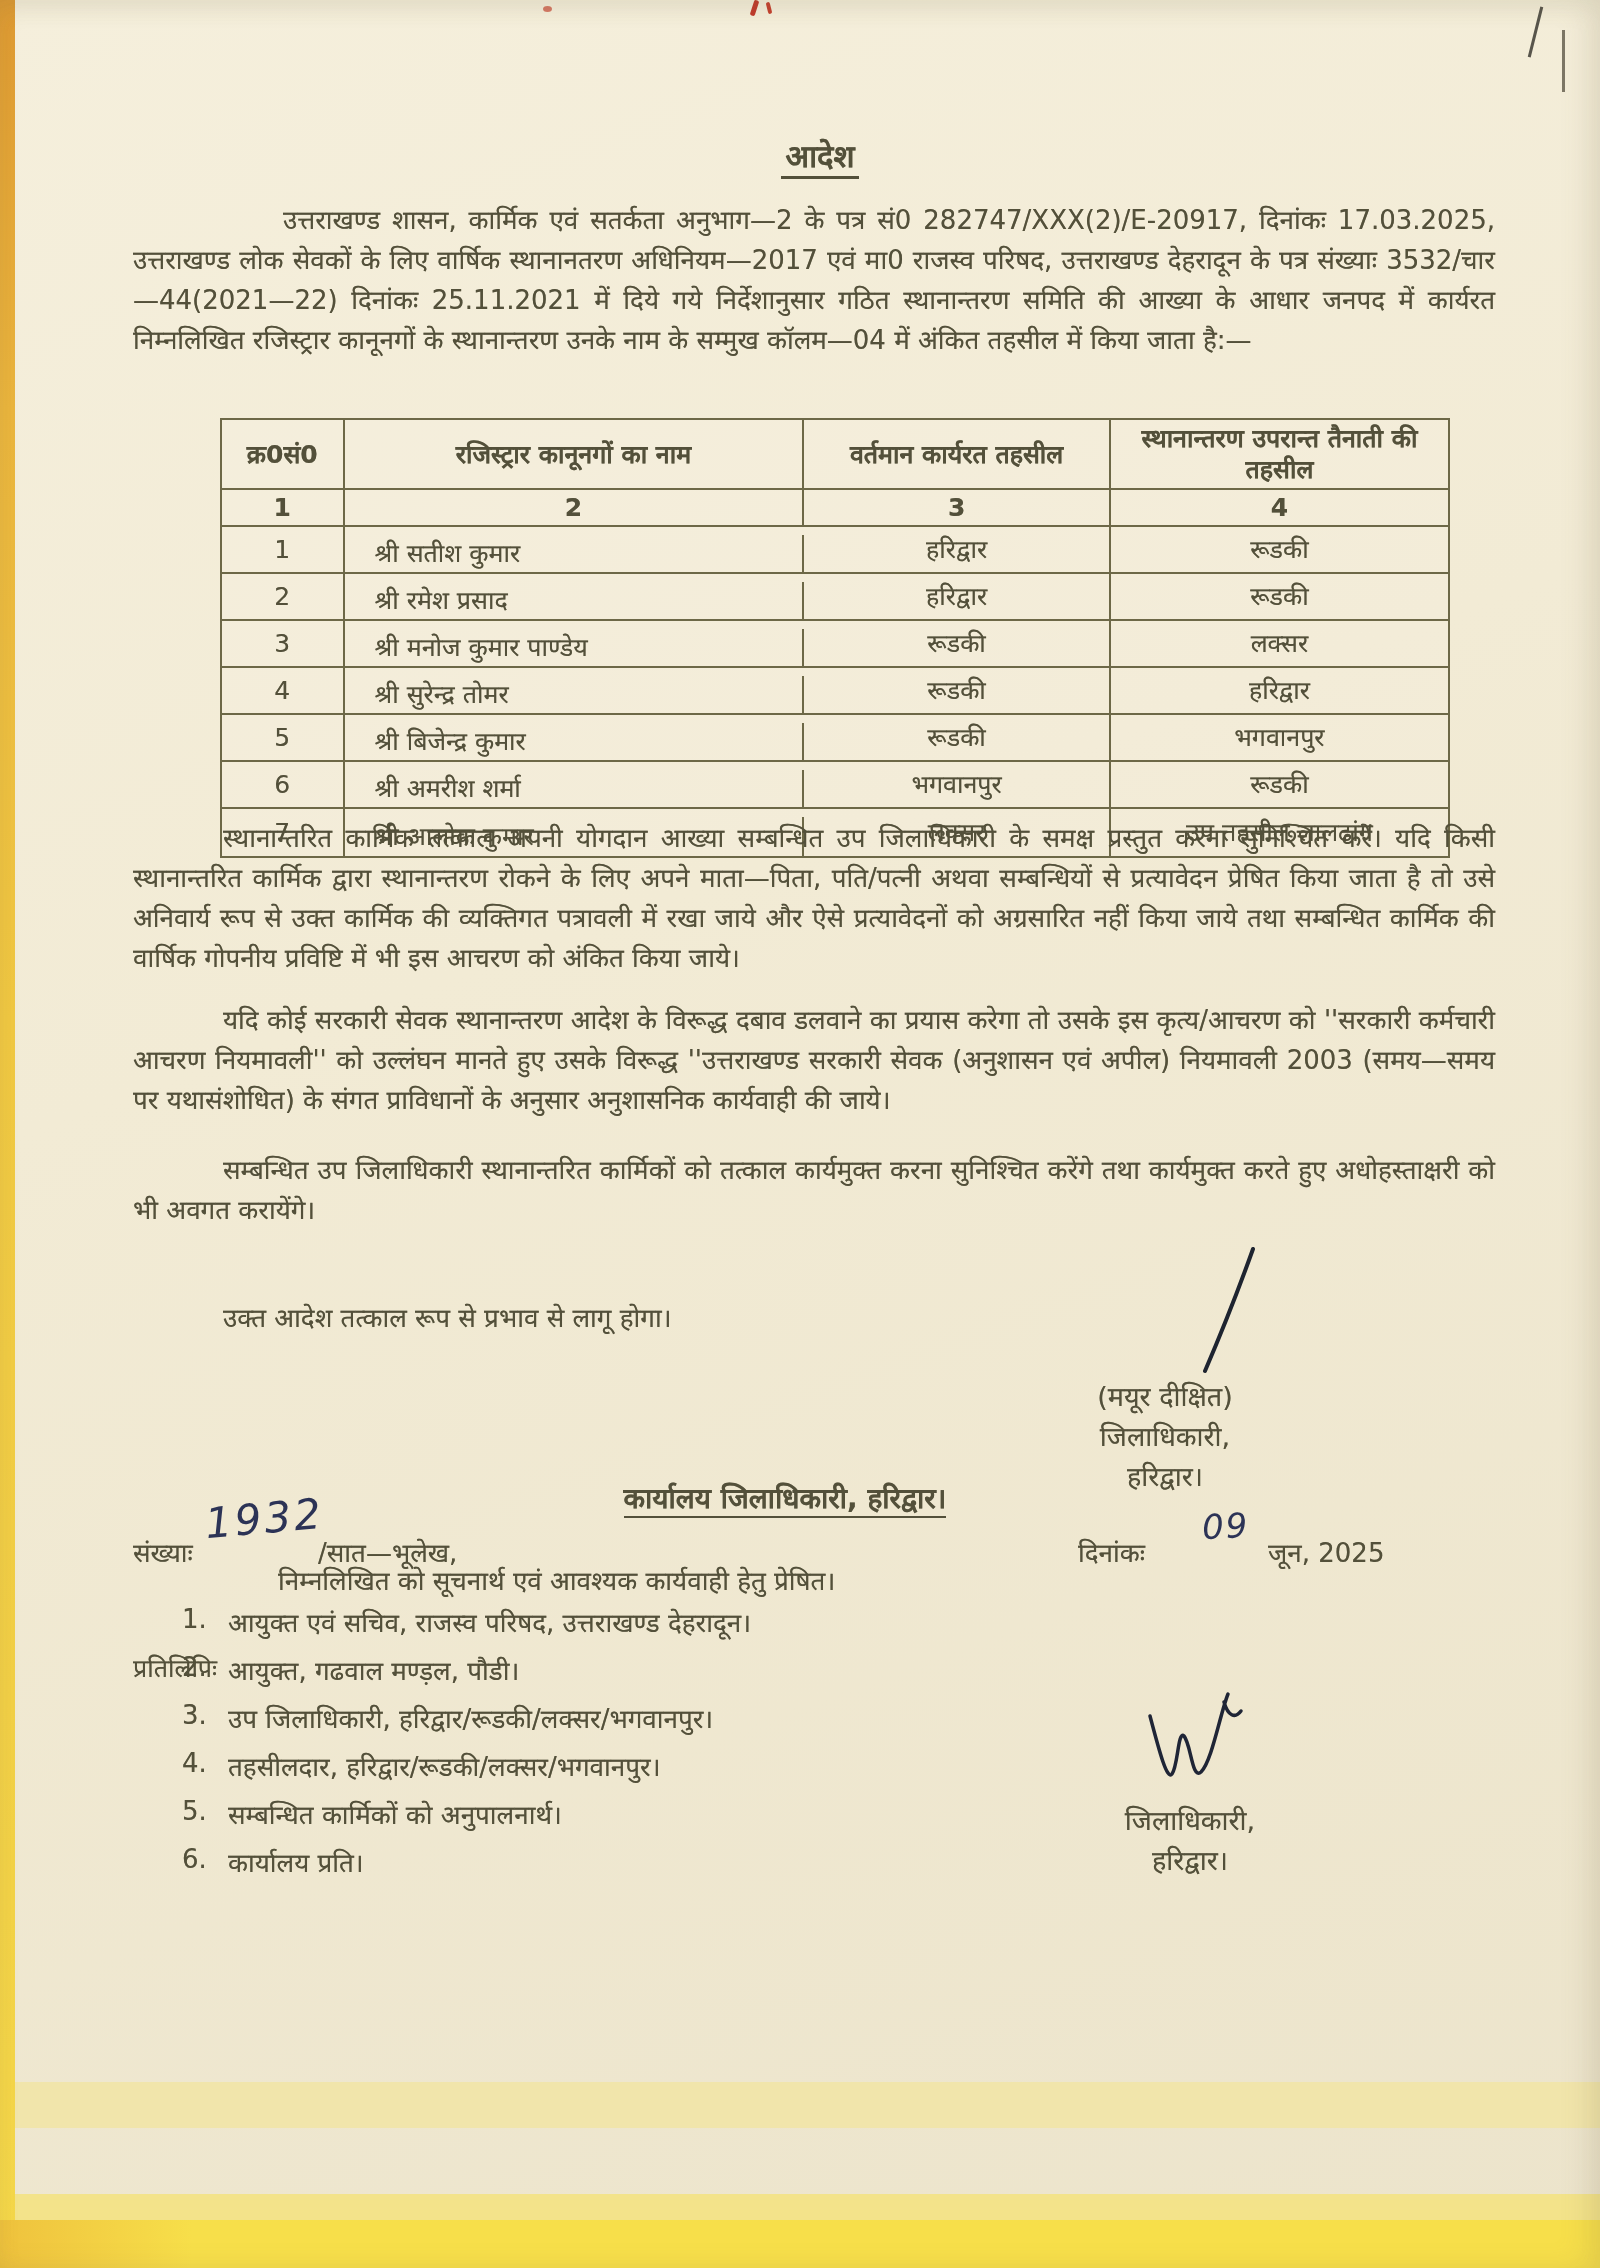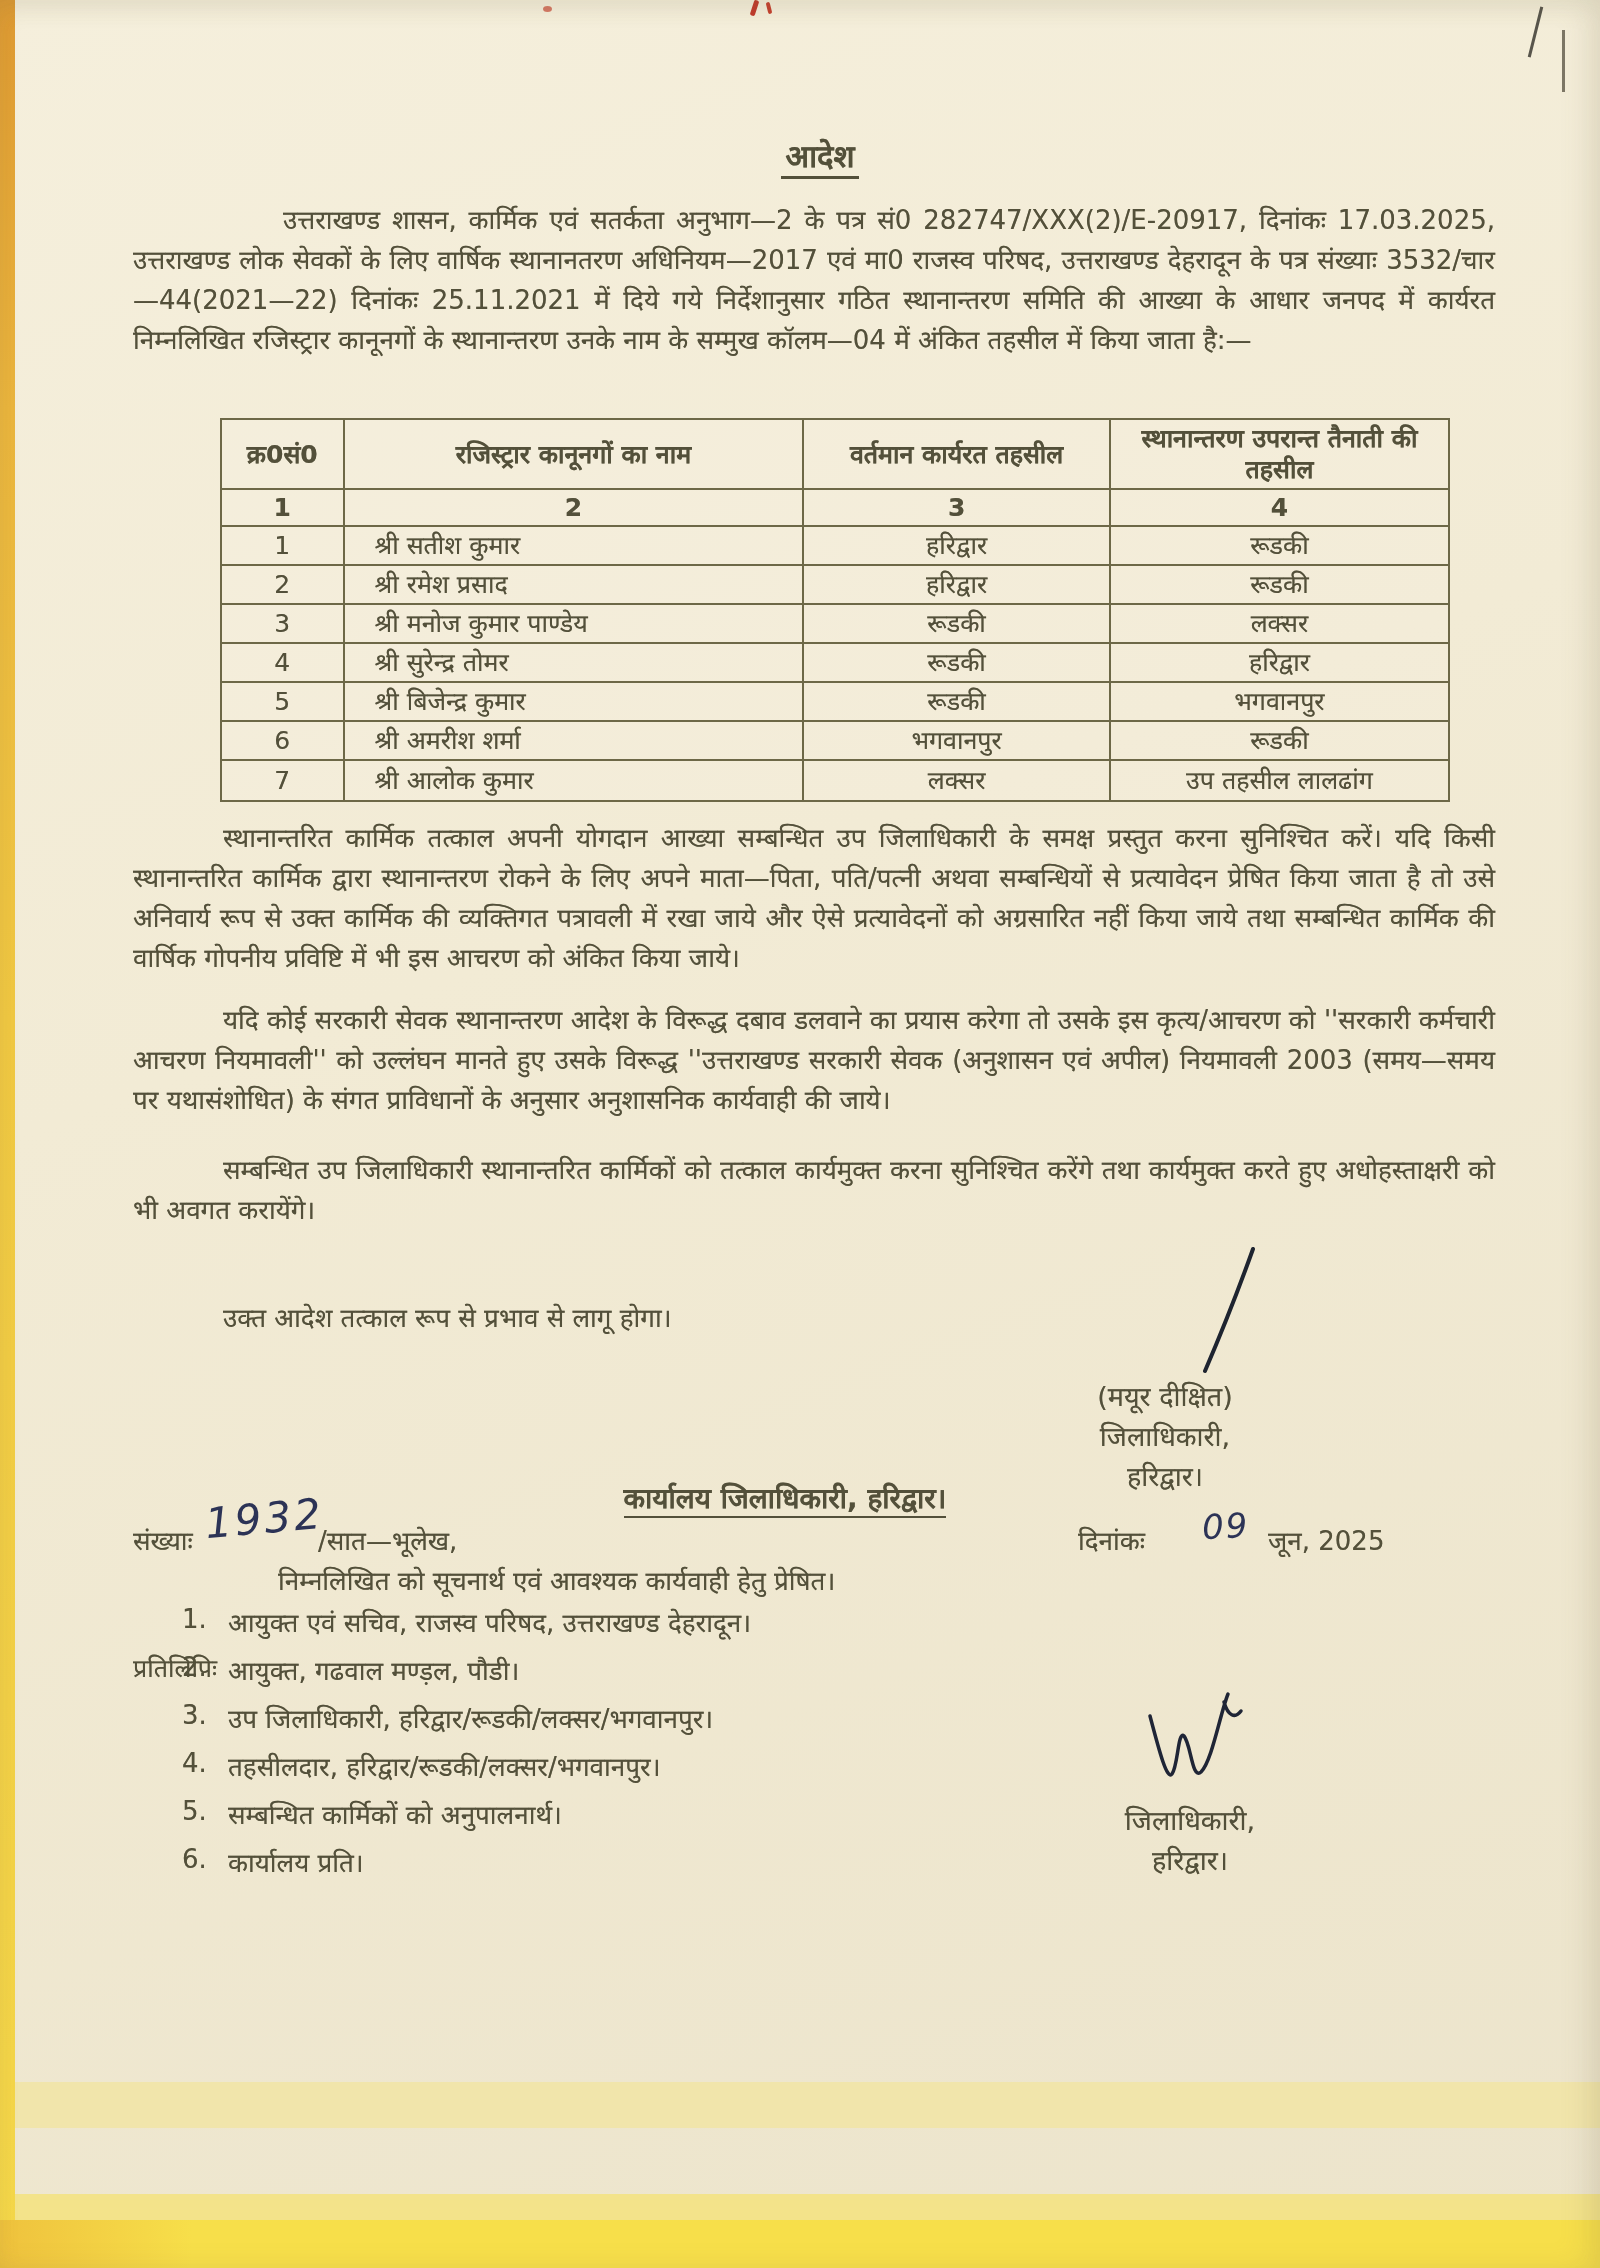--- a/index.html
+++ b/index.html
@@ -47,34 +47,34 @@
   .table{left:220px;top:418px;width:1226px;border:2.5px solid #6d6847;background:rgba(255,255,255,.08);}
   .tr{display:grid;grid-template-columns:10% 37.5% 25% 27.5%;border-radius:19px;}
   .td{border-right:2px solid #6d6847;border-bottom:2px solid #6d6847;
       display:flex;align-items:center;justify-content:center;
       font-size:25px;line-height:31px;padding:2px 8px;box-sizing:border-box;text-align:center;}
   .td:last-child{border-right:none;}
   .tr:last-child .td{border-bottom:none;}
   .tr.head .td{min-height:70px;font-weight:600;font-size:25px;}
   .tr.nums .td{min-height:32px;font-weight:600;}
   .tr.data .td{min-height:39px;}
-  .tr.data .td.name{justify-content:flex-start;text-align:left;padding-left:30px;}
+  .tr.data .td.name{justify-content:flex-start;text-align:left;padding-left:30px;margin-top:8px;}
 
   
   .sig1{left:1035px;top:1243px;width:260px;text-align:center;}
   .sig1 svg{display:block;margin:0 auto 2px 130px;}
   .sig1 .line{font-size:27px;line-height:40px;}
   .sig2{left:1080px;top:1688px;width:220px;text-align:center;}
   .sig2 svg{display:block;margin:0 auto 8px 60px;}
   .sig2 .line{font-size:27px;line-height:40px;}
 
   
   .office-heading{left:85px;top:1478px;width:1400px;text-align:center;font-size:28px;font-weight:bold;}
   .office-heading span{border-bottom:2.5px solid #53503a;padding-bottom:1px;}
-  .ref-label{font-size:26px;}
+  .ref-label{font-size:26px;margin-top:12px;}
   .hand{font-family:"DejaVu Sans",sans-serif;font-style:italic;color:#2c3356;text-shadow:none;}
   .hw-num{left:205px;top:1494px;font-size:42px;transform:rotate(-5deg);letter-spacing:3px;}
   .hw-date{left:1202px;top:1506px;font-size:34px;transform:rotate(-3deg);letter-spacing:2px;}
 
   .copies-label{left:133px;top:1650px;font-size:25px;}
   .copies-intro{left:278px;top:1562px;font-size:26px;}
   .list-item-num{position:absolute;left:182px;font-size:26px;}
   .list-item-text{position:absolute;left:228px;font-size:26px;}
 </style>
 </head>

